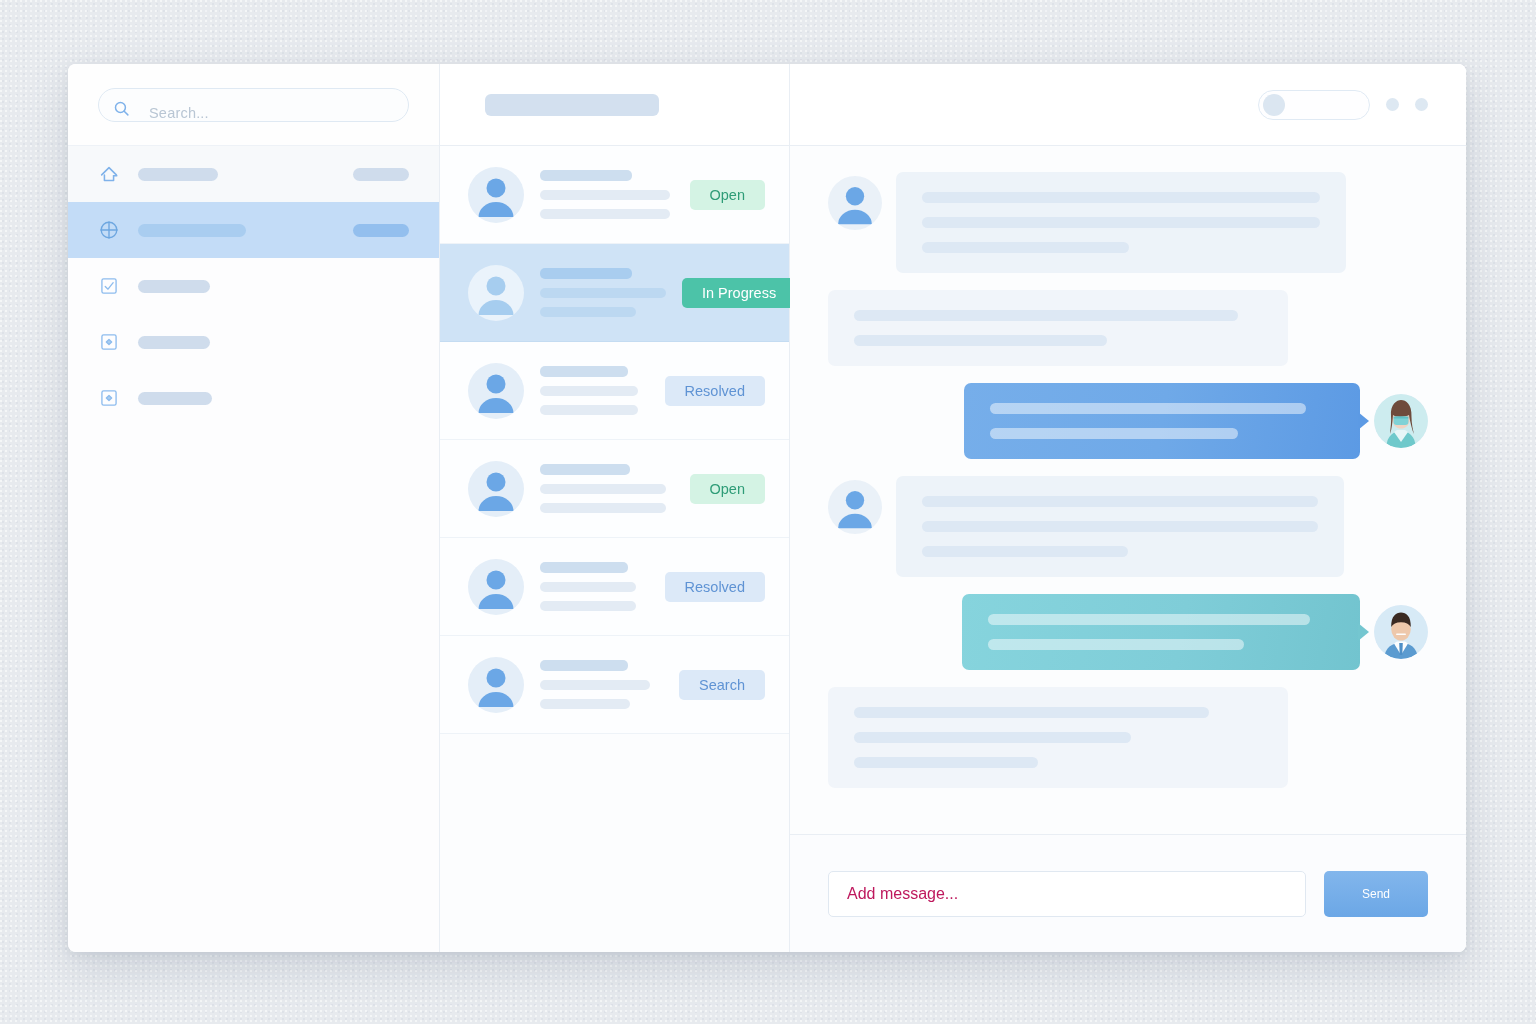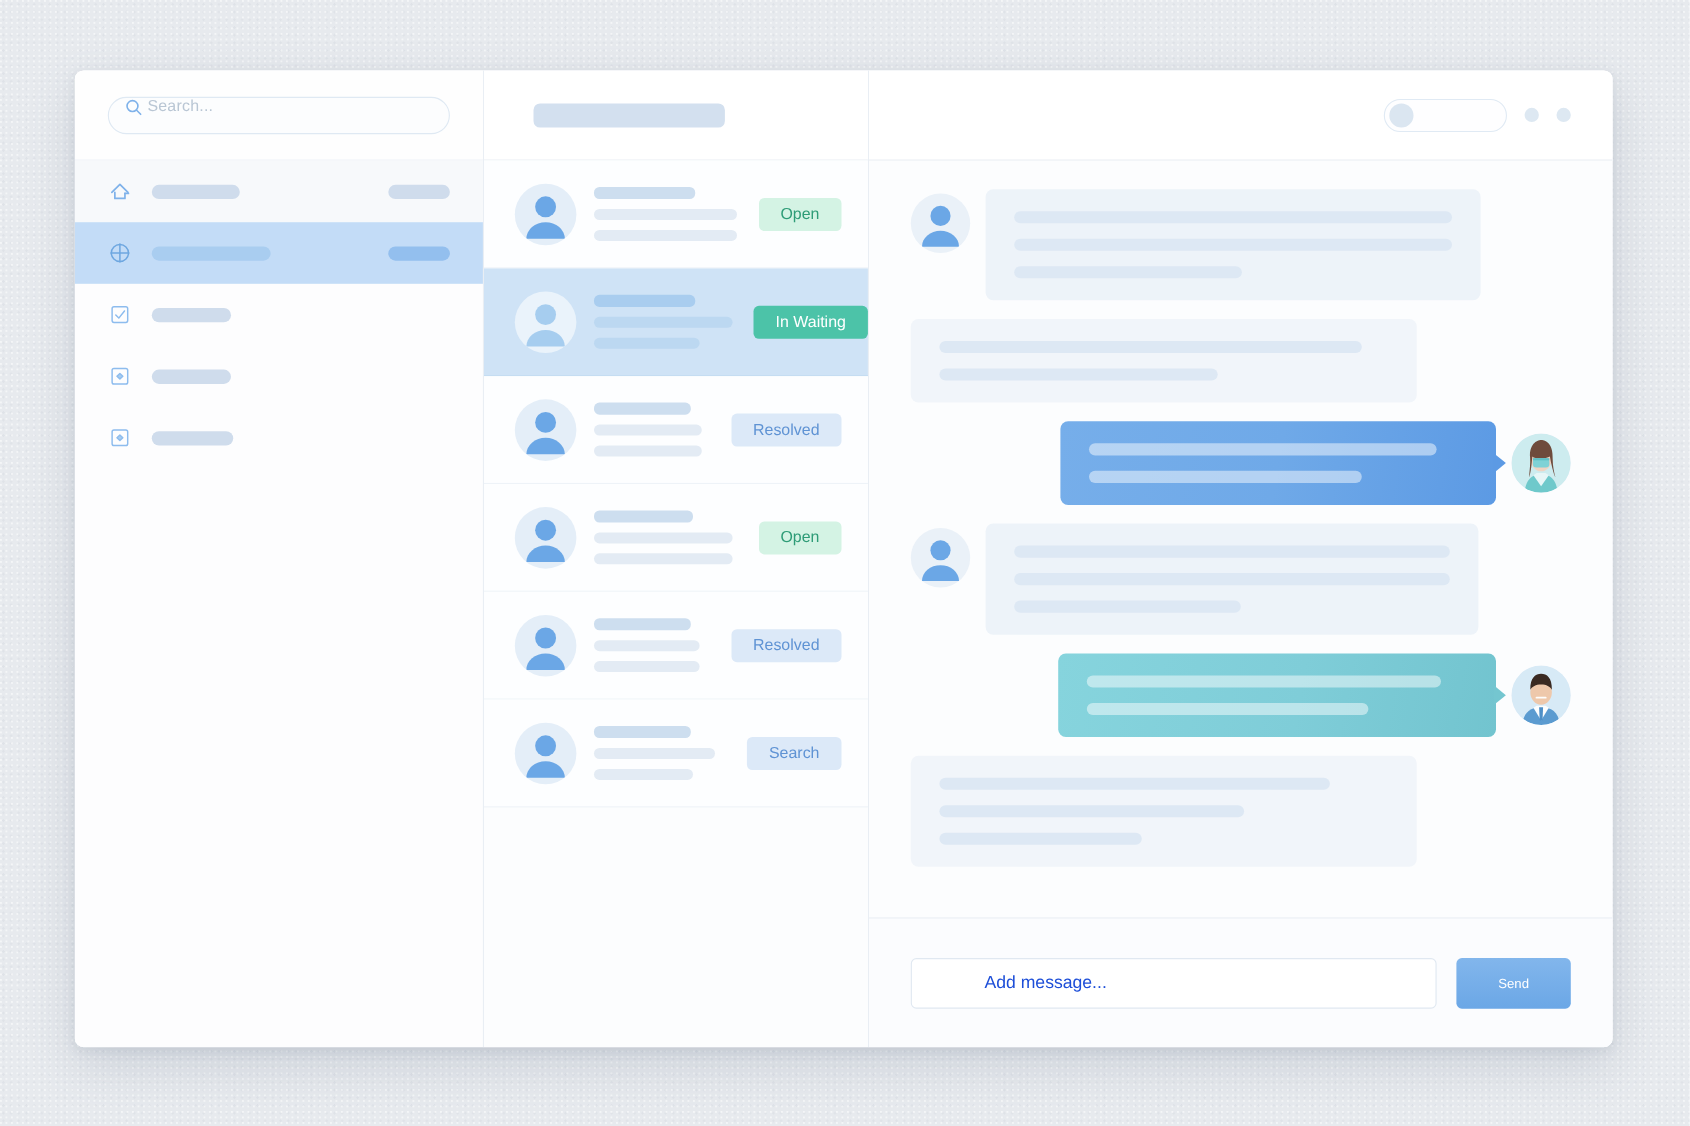--- a/index.html
+++ b/index.html
@@ -51,23 +51,23 @@
     border-bottom: 1px solid #eef2f7;
     background: #fefefe;
   }
   .search-box {
     width: 100%;
     height: 34px;
     border: 1px solid #dfe9f3;
     border-radius: 17px;
     background: #fcfdfe;
     display: flex;
-    align-items: flex-start;
+    align-items: flex-end;
     padding: 0 14px;
-    gap: 4px;
+    gap: 19px;
   }
   .search-box .placeholder {
     font-size: 14.5px;
     color: #b9c6d4;
     letter-spacing: .2px;
   }
   .sidebar-nav { padding-top: 0px; }
 
   .nav-item {
     height: 56px;
@@ -242,21 +242,21 @@
   .msg-input {
     flex: 1;
     height: 46px;
     border: 1px solid #e0e8f1;
     border-radius: 5px;
     background: #ffffff;
     display: flex;
     align-items: center;
     padding: 0 18px;
   }
-  .msg-input .placeholder { font-size: 16px; color: #1d4ed8; margin-left: 48px; }
+  .msg-input .placeholder { font-size: 16px; color: #be185d; }
   .send-button {
     width: 104px; height: 46px;
     border-radius: 5px;
     background: linear-gradient(180deg, #82b6ec 0%, #6ba7e6 100%);
     color: #ffffff;
     font-size: 12px;
     display: flex; align-items: center; justify-content: center;
     border: none;
     font-family: "Liberation Sans", sans-serif;
     cursor: pointer;
@@ -366,21 +366,21 @@
           <svg width="56" height="56" viewBox="0 0 56 56">
             <circle cx="28" cy="21" r="9.5" fill="#a6cdef"></circle>
             <path d="M10.5 50 A17.5 15 0 0 1 45.5 50 Z" fill="#a6cdef"></path>
           </svg>
         </div>
         <div class="ticket-lines">
           <div class="tline strong" style="width:92px"></div>
           <div class="tline" style="width:126px"></div>
           <div class="tline" style="width:96px"></div>
         </div>
-        <span class="badge inprogress">In Waiting</span>
+        <span class="badge inprogress">In Progress</span>
       </div>
 
       <div class="ticket-row">
         <div class="avatar-circle">
           <svg width="56" height="56" viewBox="0 0 56 56">
             <circle cx="28" cy="21" r="9.5" fill="#6ba7e6"></circle>
             <path d="M10.5 50 A17.5 15 0 0 1 45.5 50 Z" fill="#6ba7e6"></path>
           </svg>
         </div>
         <div class="ticket-lines">

